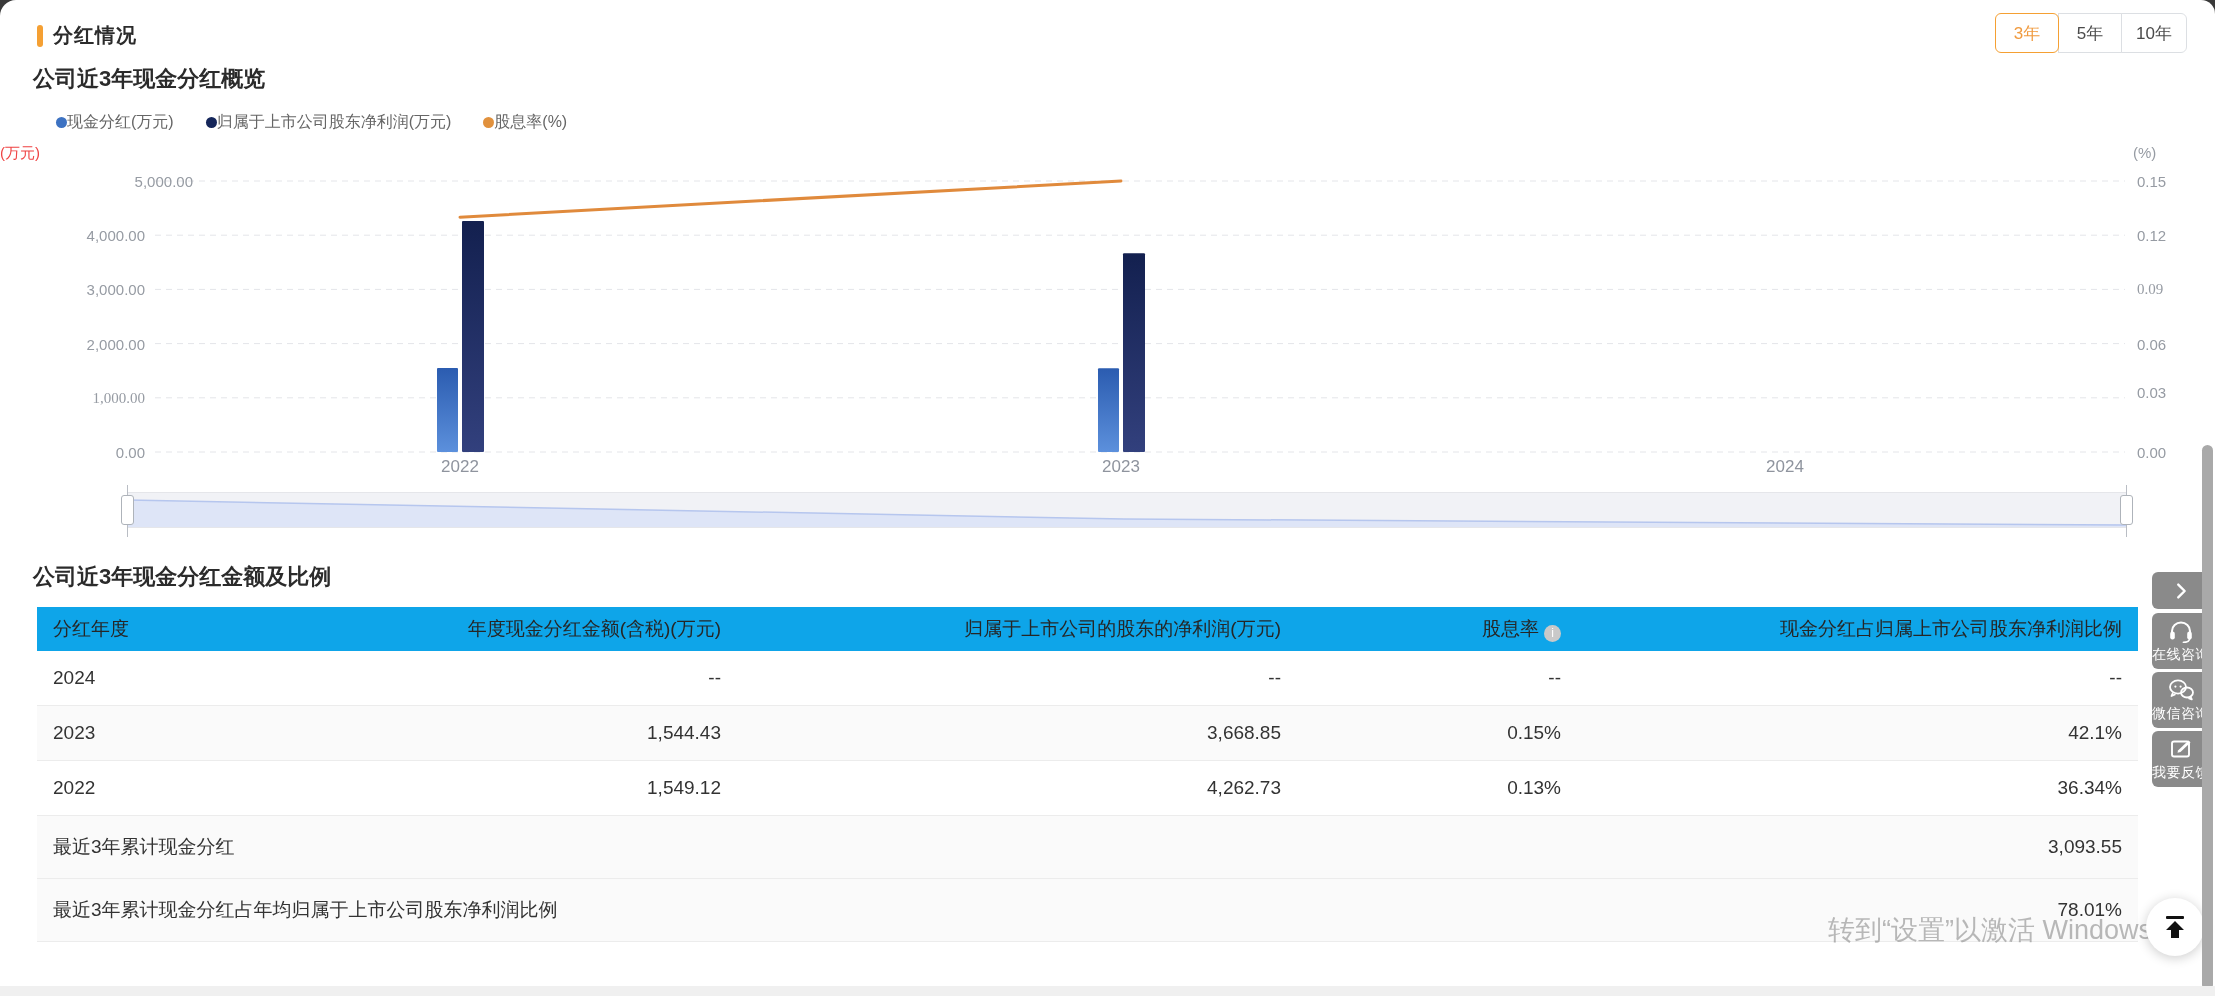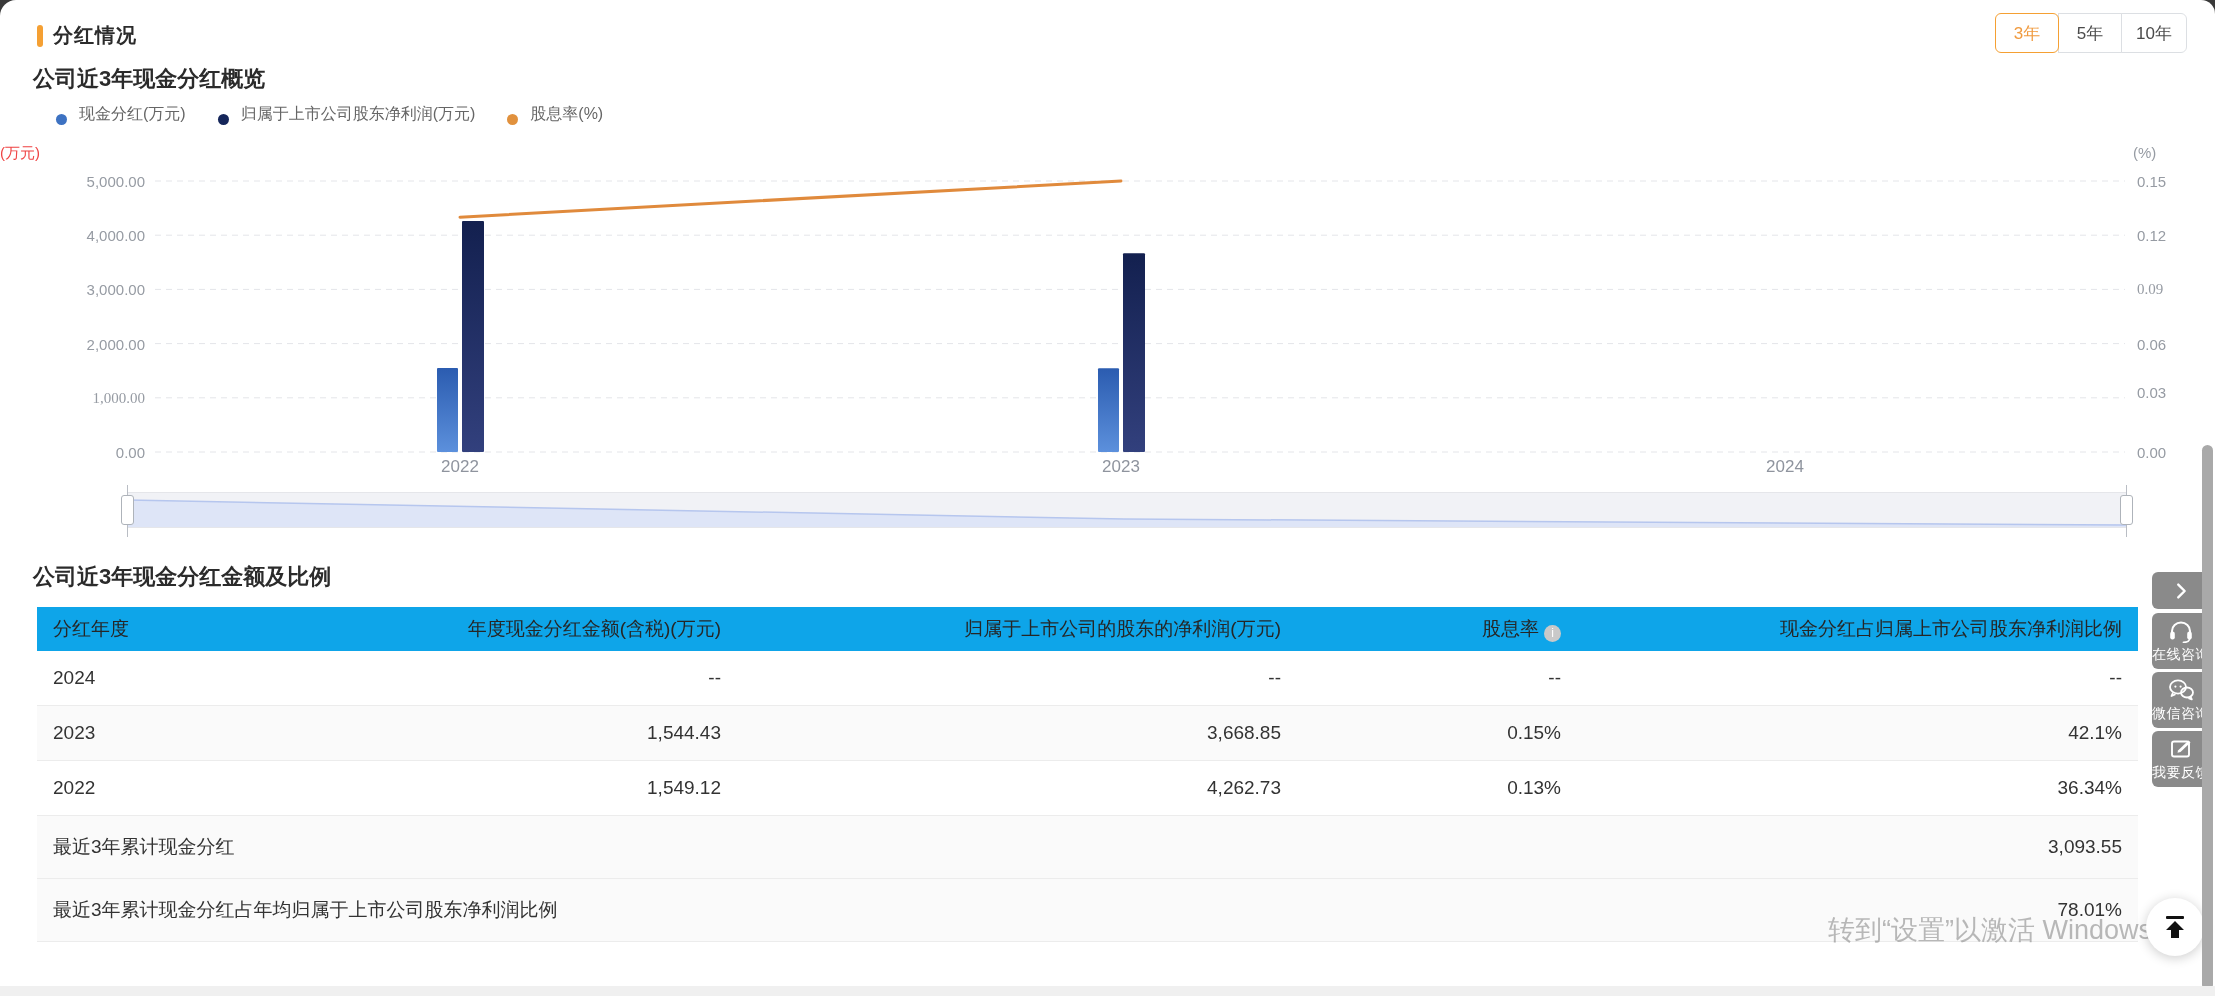--- a/index.html
+++ b/index.html
@@ -27,21 +27,21 @@
   }
   .range-btn:first-child{border-radius:6px 0 0 6px;margin-left:0;}
   .range-btn:last-child{border-radius:0 6px 6px 0;}
   .range-btn.active{z-index:2;border-radius:6px;}
   
   .sec-title{position:absolute;left:33px;margin:0;font-size:22px;font-weight:bold;color:#2b2b2b;}
   #sec-title-chart{top:64px;}
   #sec-title-table{top:562px;}
   
   .legend{position:absolute;left:56px;top:104px;display:flex;align-items:center;gap:32px;}
-  .legend-item{display:flex;align-items:flex-end;gap:12px;}
+  .legend-item{display:flex;align-items:center;gap:0;margin-top:8px;}
   .legend-dot{width:11px;height:11px;border-radius:50%;}
   .legend-label{font-size:16px;color:#666;}
   
   .tick-l{position:absolute;left:0;width:145px;text-align:right;font-size:15px;color:#969ba3;}
   .tick-r{position:absolute;left:2137px;width:70px;text-align:left;font-size:15px;color:#969ba3;}
   .unit-l{position:absolute;left:0;top:144px;width:132px;text-align:left;font-size:15px;color:#ef4444;}
   .unit-r{position:absolute;left:2133px;top:144px;font-size:15px;color:#969ba3;}
   .tick-x{position:absolute;top:457px;width:120px;text-align:center;font-size:17px;color:#8f949e;}
   #chart-svg{position:absolute;left:0;top:0;width:2215px;height:996px;pointer-events:none;}
   
@@ -245,21 +245,21 @@
 
   <div class="back-top">
     <svg width="32" height="32" viewBox="0 0 32 32">
       <rect x="7" y="5" width="18" height="3" rx="1" fill="#111"></rect>
       <polygon points="16,10 25,19 20,19 20,27 12,27 12,19 7,19" fill="#111"></polygon>
     </svg>
   </div>
 
   <div class="scroll-thumb"></div>
 
-<div class="tick-l" style="top: 173px;">5,000.00</div>
+<div class="tick-l" style="top: 173px; padding-left: 48px;">5,000.00</div>
     <div class="tick-l" style="top: 227.2px;">4,000.00</div>
     <div class="tick-l" style="top: 281.4px;">3,000.00</div>
     <div class="tick-l" style="top: 335.6px;">2,000.00</div>
     <div class="tick-l" style="top: 389.8px; font-family: Liberation Serif, serif;">1,000.00</div>
     <div class="tick-l" style="top: 444px;">0.00</div>
     <div class="tick-r" style="top: 173px;">0.15</div>
     <div class="tick-r" style="top: 227.2px;">0.12</div>
     <div class="tick-r" style="top: 281.4px; font-family: Liberation Serif, serif;">0.09</div>
     <div class="tick-r" style="top: 335.6px;">0.06</div>
     <div class="tick-r" style="top: 384px;">0.03</div>

